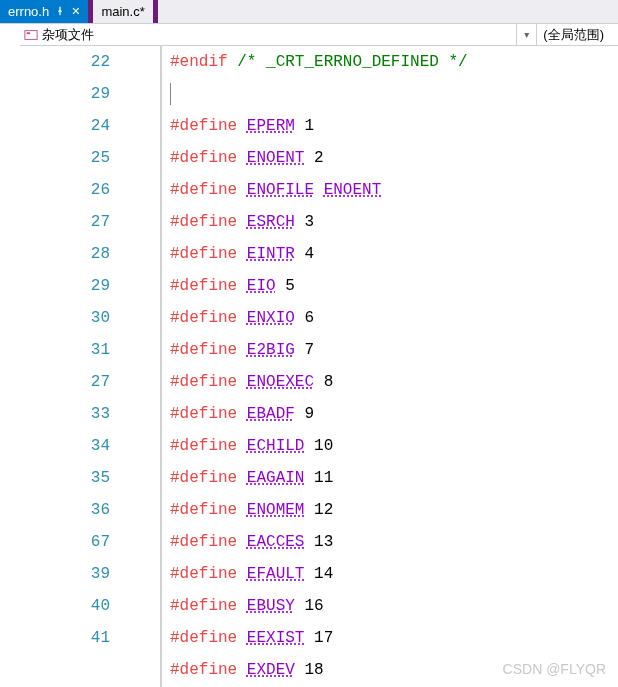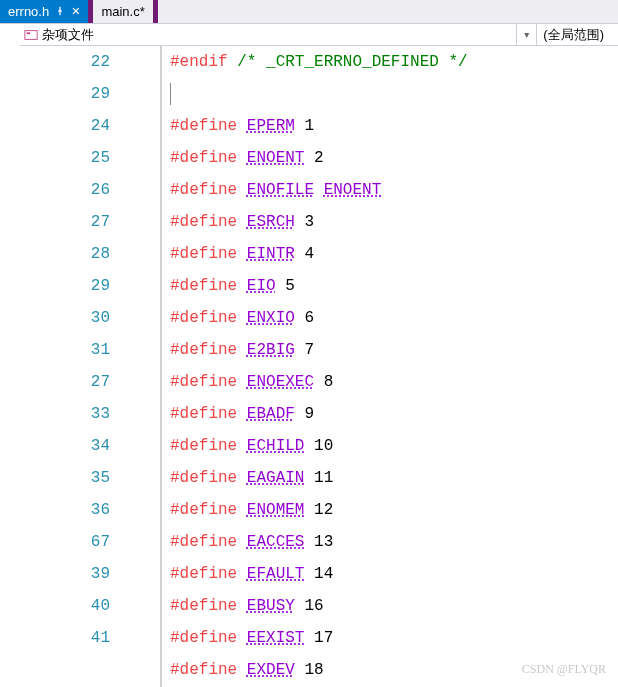--- a/index.html
+++ b/index.html
@@ -120,23 +120,23 @@
   display: inline-block;
   width: 1px;
   height: 22px;
   background: #888;
   vertical-align: middle;
 }
 .watermark {
   position: absolute;
   right: 12px;
   bottom: 10px;
-  font-size: 12px;
+  font-size: 14px;
   color: #c8c8c8;
-  font-family: Liberation Serif, serif;
+  font-family: Liberation Sans, sans-serif;
   text-align: right;
 }
 </style>
 </head>
 <body>
 
 <div class="tabs">
   <div class="tab active">
     <span>errno.h</span>
     <span class="pin-icon">

